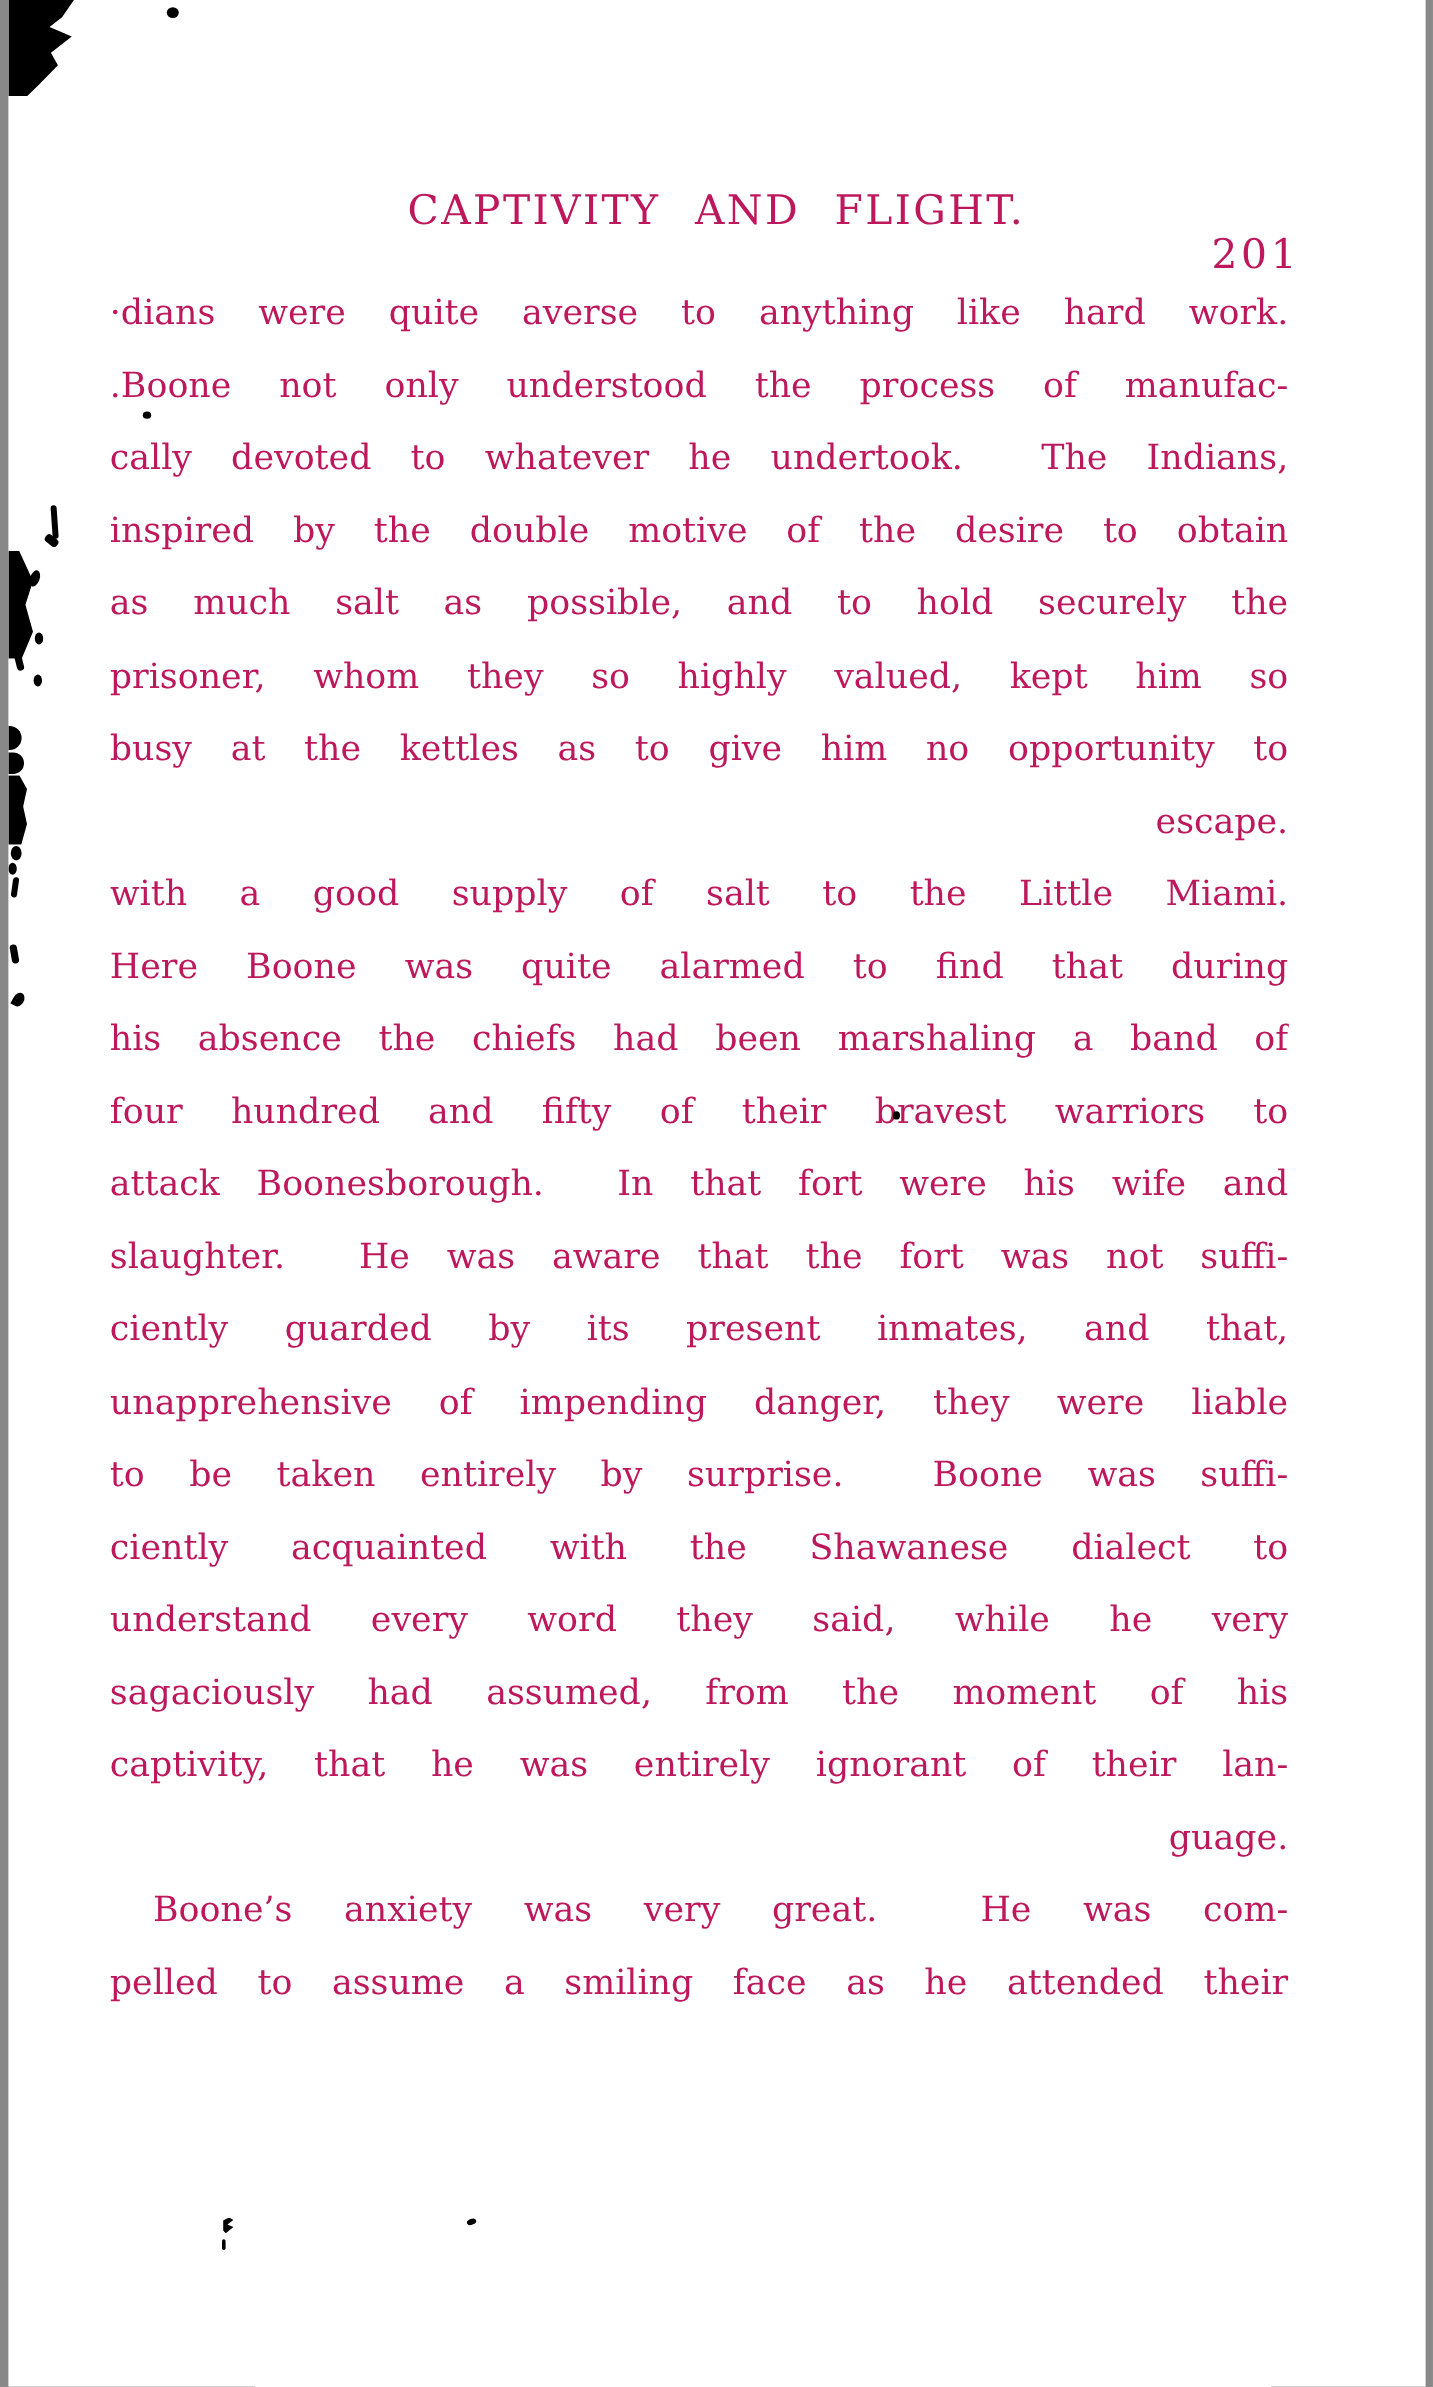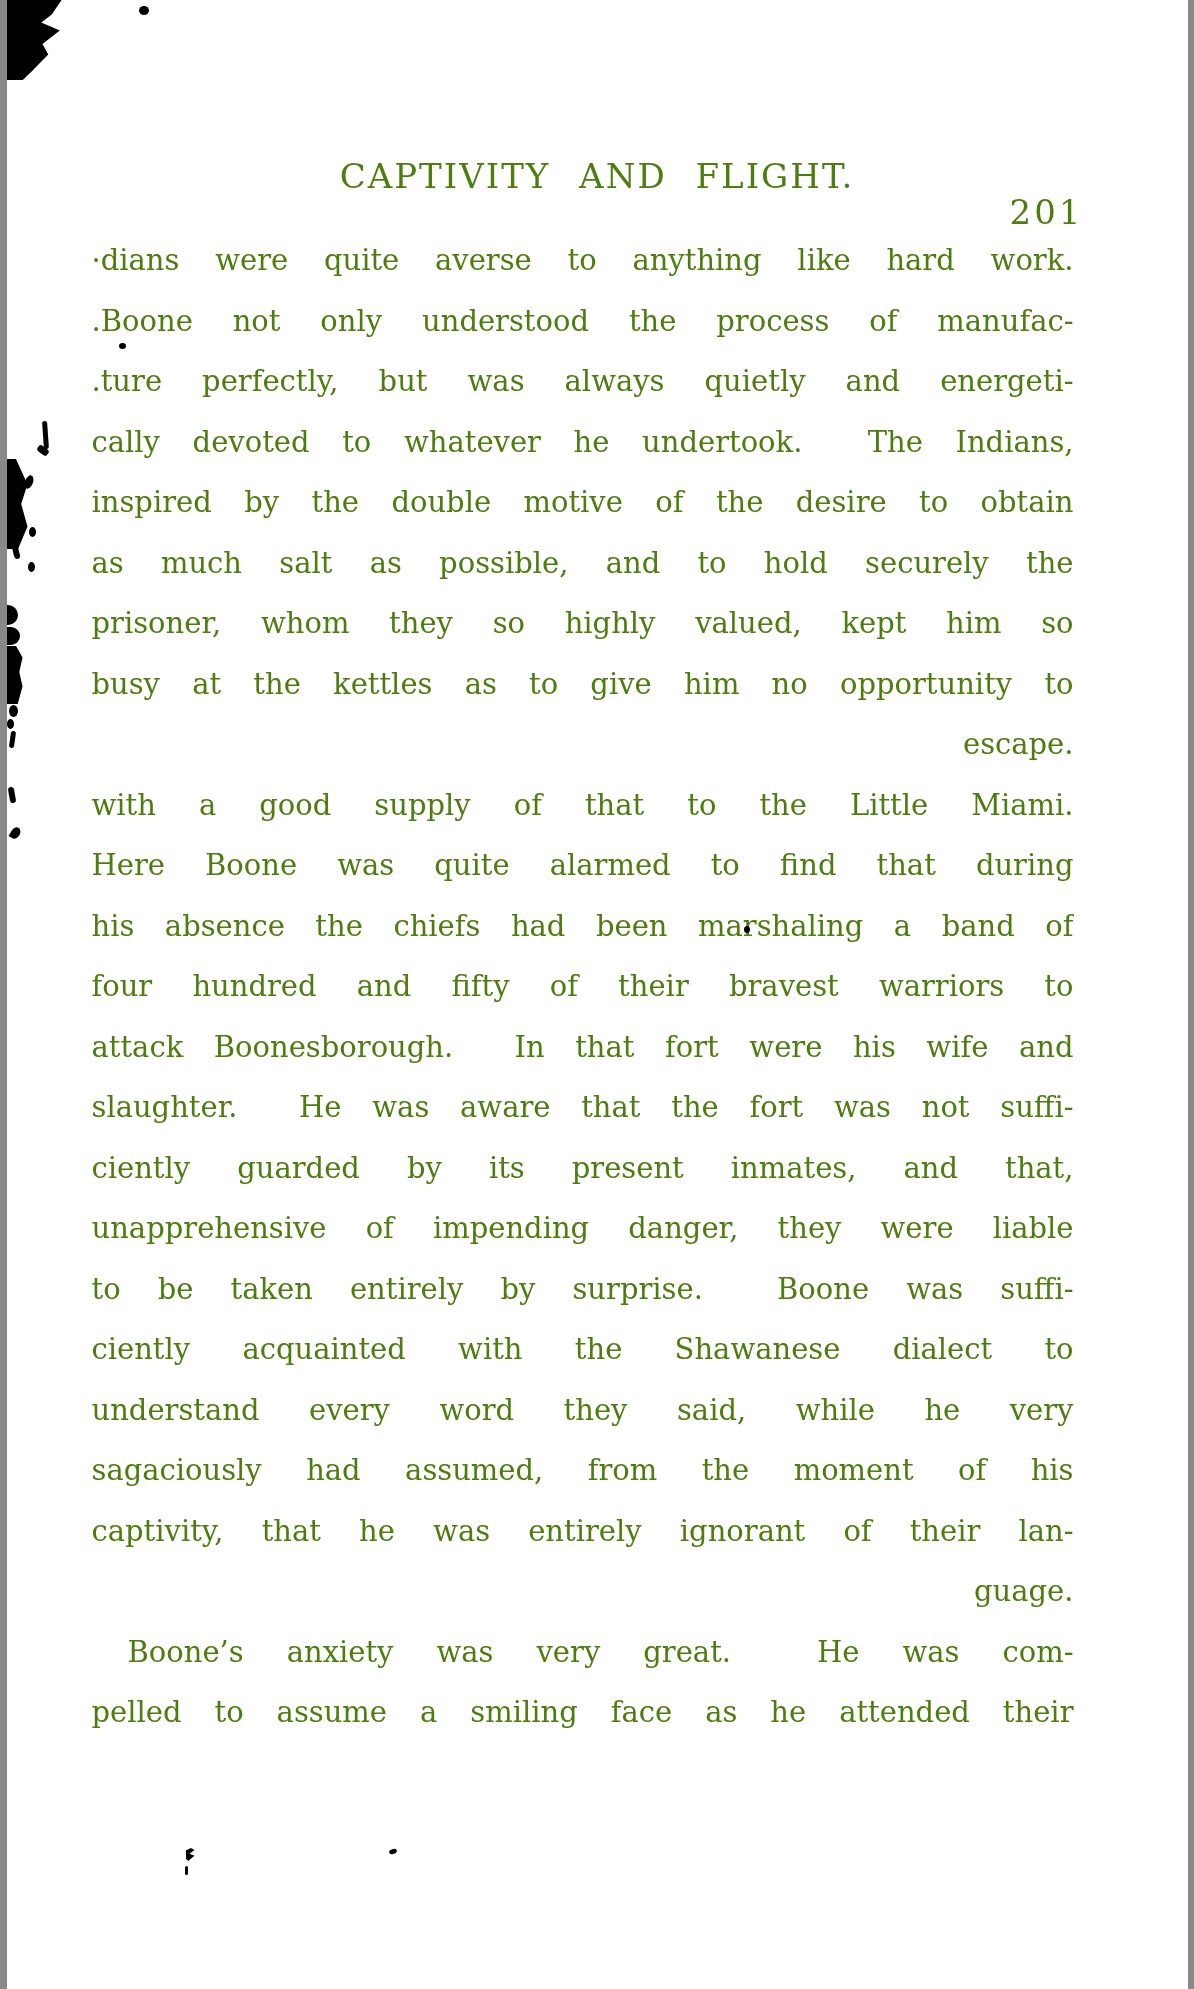--- a/index.html
+++ b/index.html
@@ -1,21 +1,21 @@
 <!DOCTYPE html>
 <html><head>
 <meta charset="utf-8">
 <style>
   html,body{margin:0;padding:0;background:#888;}
   .page{
     position:relative;
     width:1181px;height:1989px;
     margin:0 auto;
     background:#ffffff;
-    color:#4d7c0f;
+    color:#be185d;
     font-family:"DejaVu Serif", serif;
     overflow:hidden;
   }
   
   .header-title{
     position:absolute;top:156px;left:50%;
     transform:translateX(-50%);
     font-size:34px;letter-spacing:2px;word-spacing:16px;
     white-space:nowrap;
   }
@@ -66,28 +66,27 @@
 <body>
 
 <div class="page">
 
   <span class="header-title">CAPTIVITY AND FLIGHT.</span>
   <span class="page-number">201</span>
 
   <div class="body-text">
       <div class="line justify">·dians were quite averse to anything like hard work.</div>
       <div class="line justify">.Boone not only understood the process of manufac-</div>
-      <div class="line justify">.ture perfectly, but was always quietly and energeti-</div>
       <div class="line justify">cally devoted to whatever he undertook.&nbsp; The Indians,</div>
       <div class="line justify">inspired by the double motive of the desire to obtain</div>
       <div class="line justify">as much salt as possible, and to hold securely the</div>
       <div class="line justify">prisoner, whom they so highly valued, kept him so</div>
       <div class="line justify">busy at the kettles as to give him no opportunity to</div>
       <div class="line plain">escape.</div>
-      <div class="line justify">with a good supply of that to the Little Miami.</div>
+      <div class="line justify">with a good supply of salt to the Little Miami.</div>
       <div class="line justify">Here Boone was quite alarmed to find that during</div>
       <div class="line justify">his absence the chiefs had been marshaling a band of</div>
       <div class="line justify">four hundred and fifty of their bravest warriors to</div>
       <div class="line justify">attack Boonesborough.&nbsp; In that fort were his wife and</div>
       <div class="line justify">slaughter.&nbsp; He was aware that the fort was not suffi-</div>
       <div class="line justify">ciently guarded by its present inmates, and that,</div>
       <div class="line justify">unapprehensive of impending danger, they were liable</div>
       <div class="line justify">to be taken entirely by surprise.&nbsp; Boone was suffi-</div>
       <div class="line justify">ciently acquainted with the Shawanese dialect to</div>
       <div class="line justify">understand every word they said, while he very</div>

